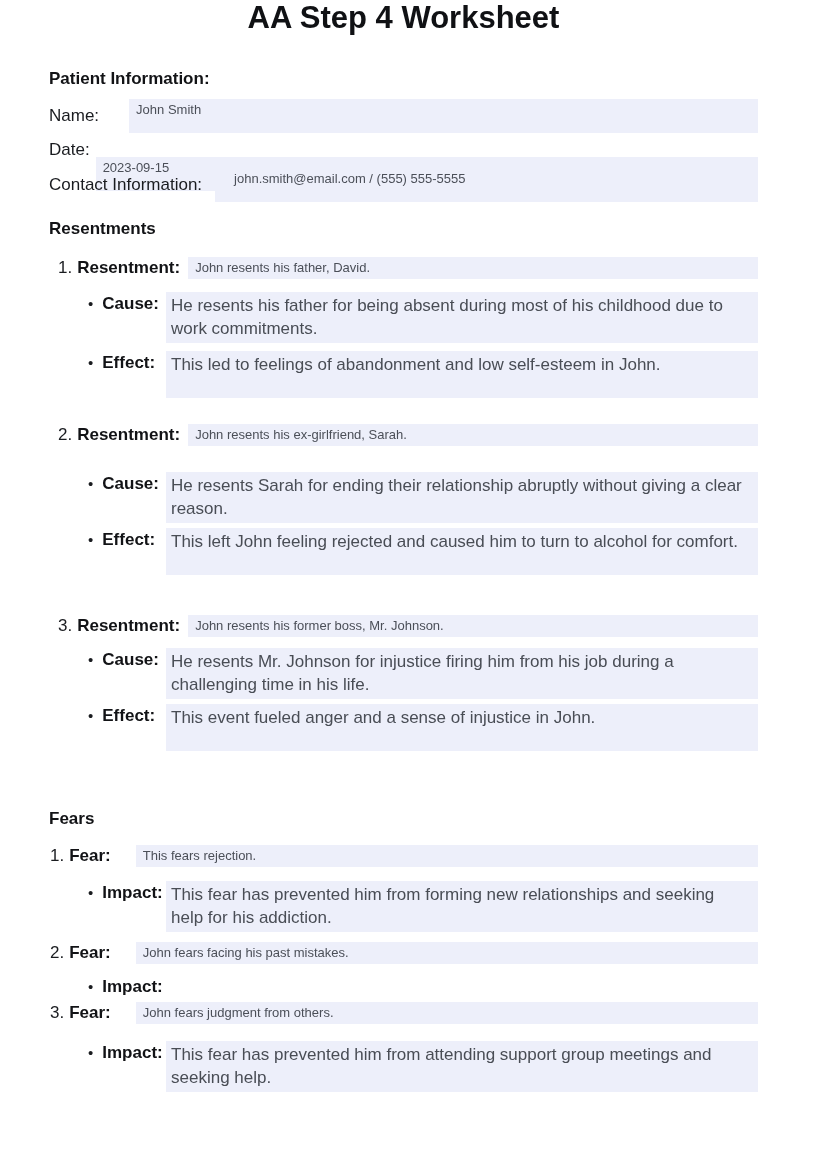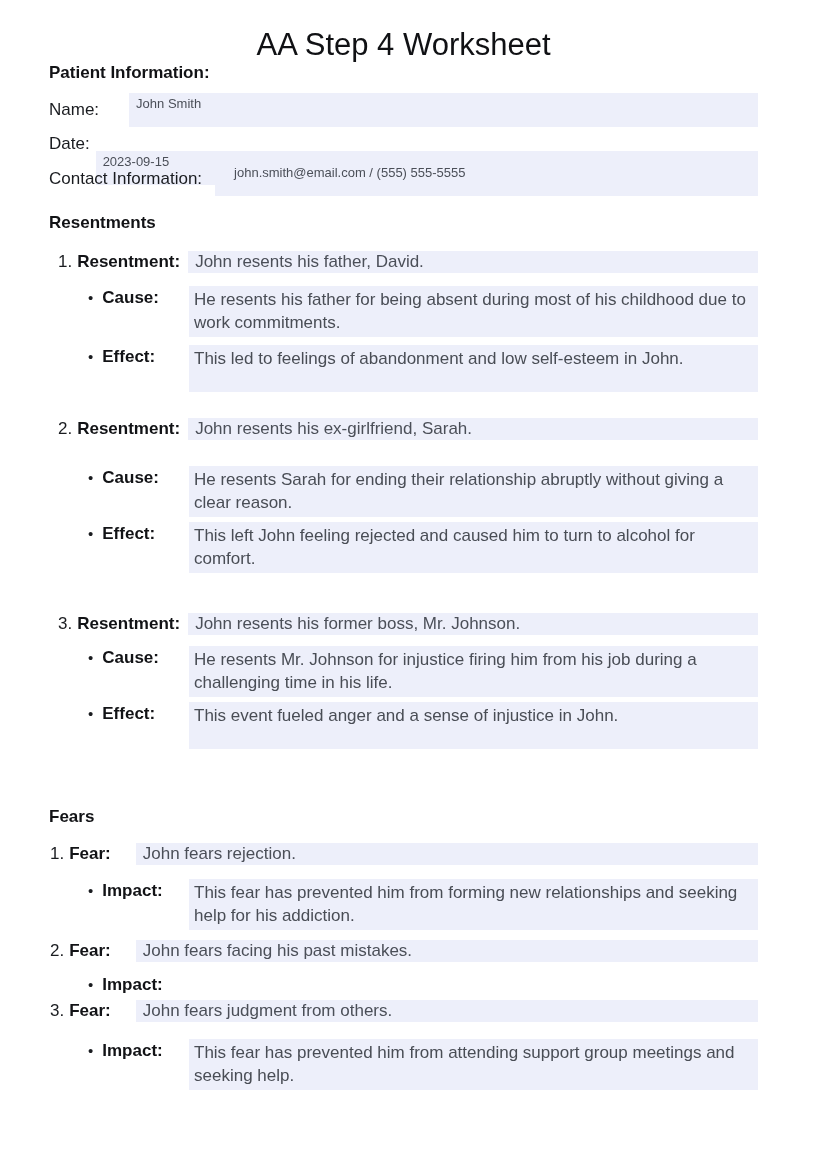--- a/index.html
+++ b/index.html
@@ -11,33 +11,32 @@
     color: #15171b;
     overflow: hidden;
   }
   .page {
     box-sizing: border-box;
     width: 824px;
     padding: 0 66px 0 49px;
   }
   .title {
     margin: 0;
-    padding-top: 27px;
     font-size: 31px;
-    font-weight: normal;
+    font-weight: bold;
     text-align: center;
     color: #101114;
   }
   .section-heading {
     margin: 0;
     font-size: 17px;
     font-weight: bold;
     color: #121316;
   }
-  #patient-heading { }
+  #patient-heading { margin-top: 33px; }
   #resentments-heading { margin-top: 24px; }
   #fears-heading { margin-top: 58px; }
 
   
   .info-row {
     display: flex;
     align-items: center;
     margin-top: 13px;
     height: 21px;
   }
@@ -65,21 +64,21 @@
   }
   .res-indent  { margin-left: 9px; }
   .fear-indent { margin-left: 1px; }
   .item-num   { font-size: 17px; margin-right: 5px; color: #1a1c20; }
   .item-label { font-size: 17px; font-weight: bold; color: #121316; white-space: nowrap; }
   .item-field {
     flex: 1;
     background: #edeffa;
     height: 22px;
     line-height: 22px;
-    font-size: 17px;
+    font-size: 13px;
     color: #4b4f58;
     padding: 0 8px 0 7px;
     white-space: nowrap;
     overflow: hidden;
   }
   .res-field-gap  { margin-left: 8px; }
   .fear-field-gap { margin-left: 25px; }
 
   
   .sub-row {
@@ -98,21 +97,20 @@
   .sub-label { font-size: 17px; font-weight: bold; color: #121316; white-space: nowrap; }
   .textarea {
     flex: 1;
     box-sizing: border-box;
     min-height: 47px;
     background: #edeffa;
     font-size: 17px;
     line-height: 22.5px;
     color: #494d55;
     padding: 3px 10px 3px 5px;
-    margin-left: 23px;
   }
 
   
   .mt-18 { margin-top: 18px; }
   .mt-16 { margin-top: 16px; }
   .mt-14 { margin-top: 14px; }
   .mt-13 { margin-top: 13px; }
   .mt-11 { margin-top: 11px; }
   .mt-10 { margin-top: 10px; }
   .mt-8  { margin-top: 8px;  }
@@ -212,21 +210,21 @@
       <div class="textarea">This event fueled anger and a sense of injustice in John.</div>
     </div>
   </div>
 
   <h2 class="section-heading" id="fears-heading">Fears</h2>
 
   <div>
     <div class="item-row fear-indent mt-16">
       <span class="item-num">1.</span>
       <span class="item-label">Fear:</span>
-      <span class="item-field fear-field-gap">John fears rejection.</span>
+      <span class="item-field fear-field-gap">This fears rejection.</span>
     </div>
     <div class="sub-row mt-14">
       <span class="sub-head">
         <span class="bullet">•</span>
         <span class="sub-label">Impact:</span>
       </span>
       <div class="textarea">This fear has prevented him from forming new relationships and seeking help for his addiction.</div>
     </div>
   </div>
 

